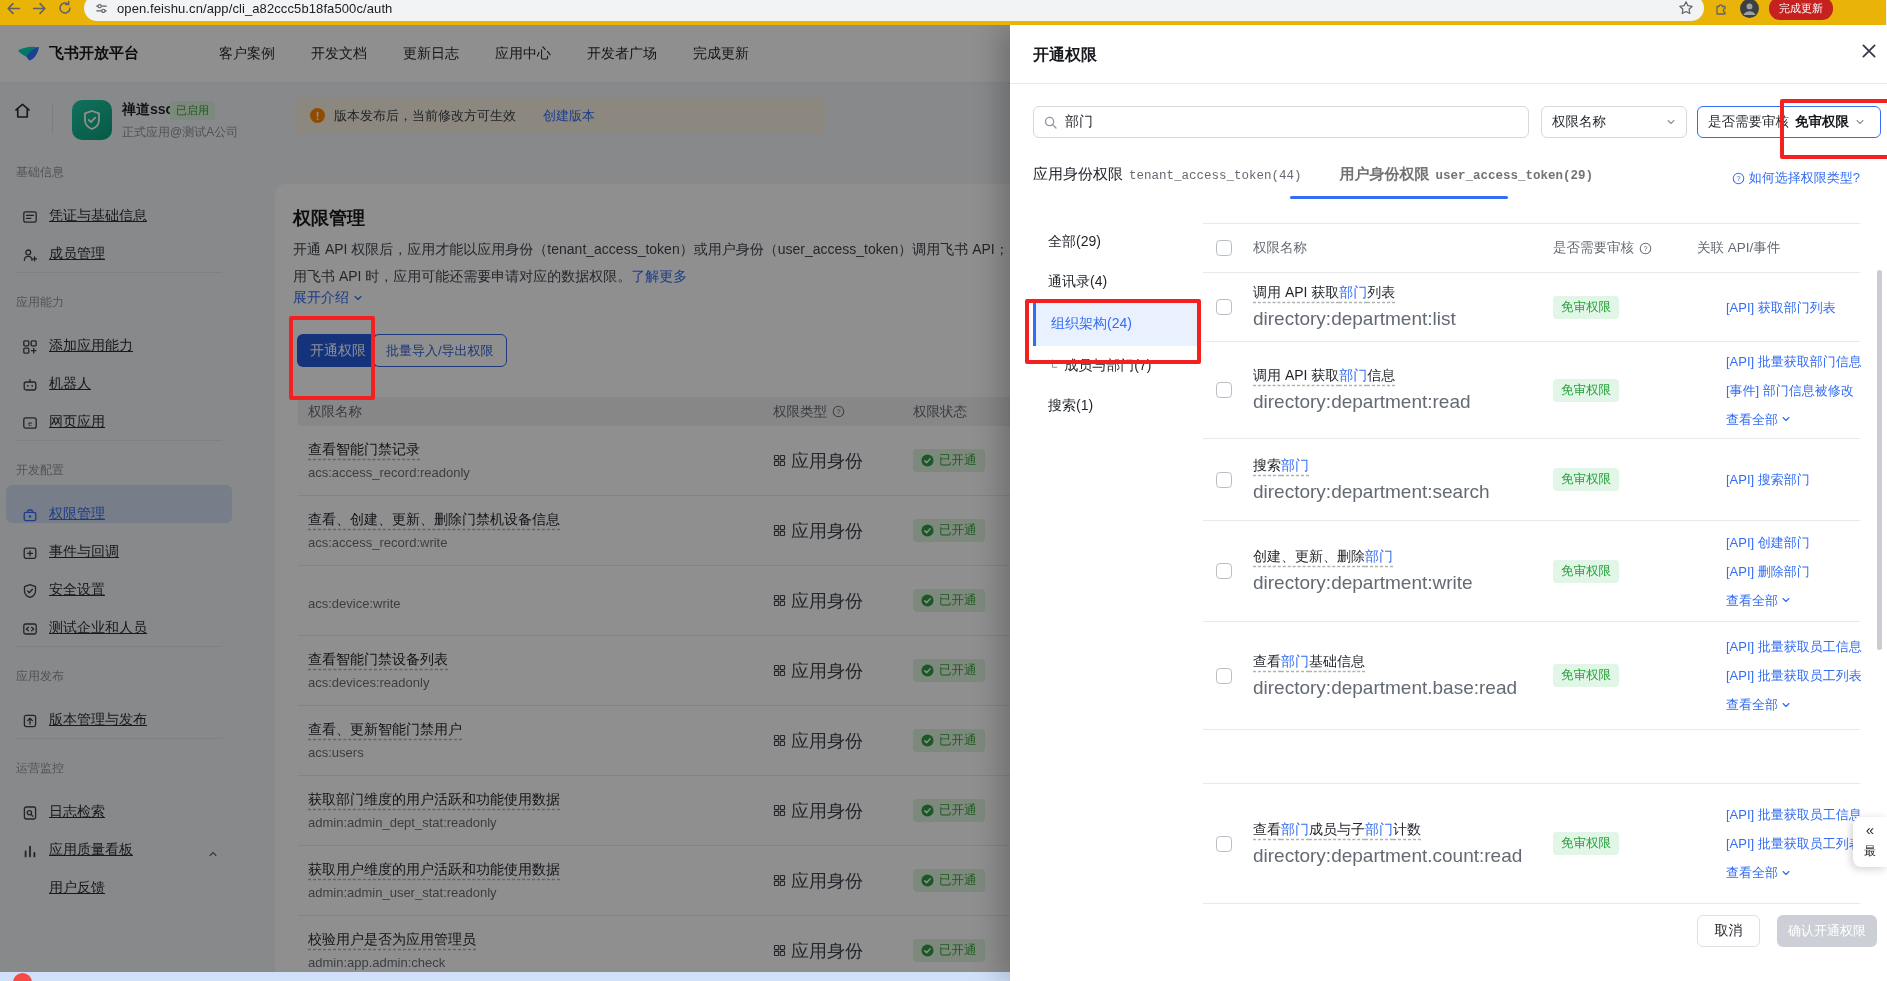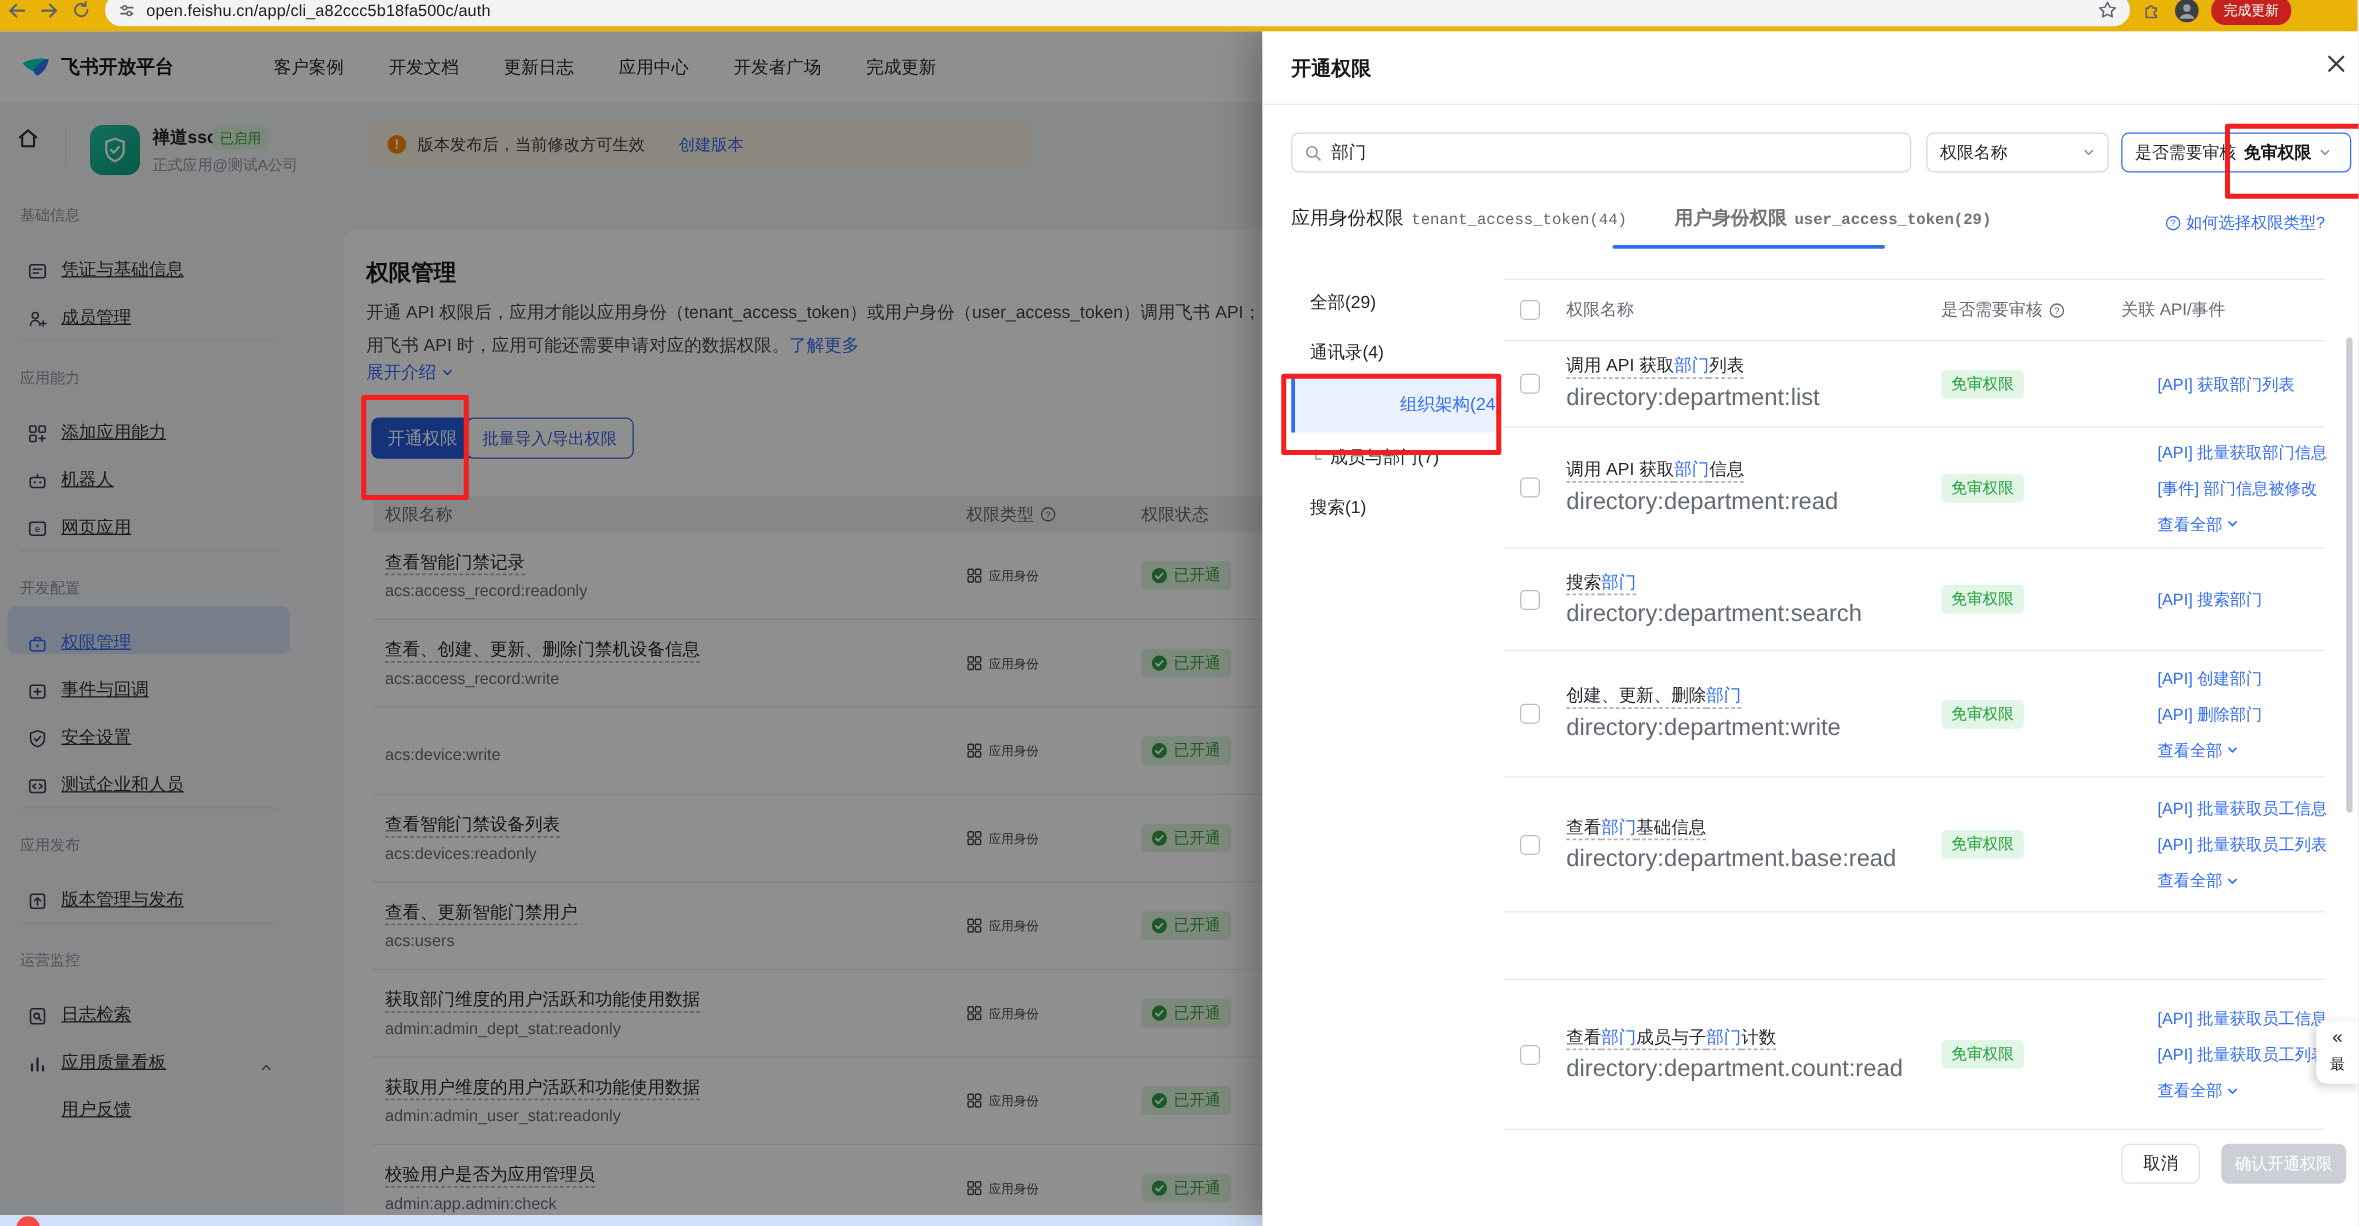--- a/index.html
+++ b/index.html
@@ -51,21 +51,21 @@
   .btn-primary{position:absolute;left:22px;top:150px;height:33px;background:#245bdb;color:#fff;font-size:14px;border-radius:6px;display:flex;align-items:center;padding:0 13px;}
   .btn-outline{position:absolute;left:98px;top:150px;height:33px;border:1px solid #3864d8;color:#3864d8;font-size:13px;border-radius:6px;display:flex;align-items:center;padding:0 12px;background:#fff;box-sizing:border-box;}
   .m-table{position:absolute;left:23px;top:213px;width:742px;}
   .m-head{display:flex;height:29px;align-items:center;background:#f0f1f3;border-radius:4px;color:#646a73;font-size:13.5px;}
   .m-col-name{flex:1;padding-left:10px;}
   .m-col-type{width:115px;display:flex;align-items:center;gap:5px;}
   .m-col-status{width:152px;padding-left:25px;box-sizing:border-box;}
   .m-row{display:flex;align-items:center;height:69px;border-bottom:1px solid #e9ebee;}
   .m-title{font-size:14px;color:#1f2329;display:inline-block;text-decoration:underline dashed rgba(31,35,41,.35);text-underline-offset:5px;}
   .m-code{font-size:13px;color:#6b7076;margin-top:6px;}
-  .m-type{color:#41464e;font-size:10px;display:flex;align-items:center;gap:5px;}
+  .m-type{color:#41464e;font-size:18px;display:flex;align-items:center;gap:5px;}
   .badge-green{display:inline-flex;align-items:center;gap:5px;background:#e1f4e1;border-radius:4px;padding:3px 8px;font-size:12.5px;color:#38a13c;}
   
   .dim{position:absolute;left:0;top:25px;width:1010px;height:956px;background:rgba(0,0,0,.44);z-index:30;}
   .blue-bar{position:absolute;left:0;top:972px;width:1010px;height:9px;background:#cfe0f8;z-index:35;}
   .red-dot{position:absolute;left:13px;top:973px;width:19px;height:19px;border-radius:50%;background:#f54a45;z-index:36;}
   .anno{position:absolute;border:4px solid #f3201f;z-index:70;border-radius:2px;}
   
   .drawer{position:absolute;left:1010px;top:25px;width:877px;height:956px;background:#fff;z-index:40;box-shadow:-10px 0 26px rgba(0,0,0,.22);}
   .dw-title{position:absolute;left:23px;top:20px;font-size:16px;font-weight:bold;color:#16181c;}
   .dw-close{position:absolute;right:8px;top:16px;color:#323845;}
@@ -77,21 +77,21 @@
   .dw-dd.focus{border-color:#336df4;}
   .dw-tabs{position:absolute;left:23px;top:140px;display:flex;gap:38px;align-items:baseline;}
   .dw-tab{display:flex;align-items:baseline;gap:6px;}
   .dw-tab .t-label{font-size:15px;color:#1f2329;}
   .dw-tab .t-code{font-size:12.5px;color:#646a73;font-family:"Liberation Mono","DejaVu Sans Mono",monospace;}
   .dw-tab.active .t-label,.dw-tab.active .t-code{color:#737373;font-weight:bold;}
   .tab-underline{position:absolute;left:280px;top:171px;width:218px;height:3px;background:#336df4;border-radius:2px;}
   .dw-help{position:absolute;right:27px;top:144px;color:#336df4;font-size:13px;display:flex;align-items:center;gap:4px;}
   .dw-cats{position:absolute;left:23px;top:197px;width:168px;}
   .dw-cat{height:40px;display:flex;align-items:center;padding-left:15px;font-size:14px;color:#1f2329;box-sizing:border-box;}
-  .dw-cat.selected{height:44px;background:#e9f0fe;border-left:3px solid #336df4;color:#336df4;justify-content:flex-end;}
+  .dw-cat.selected{height:44px;background:#e9f0fe;border-left:3px solid #336df4;color:#336df4;}
   .dw-cat .tree{color:#8f959e;margin-right:7px;font-size:13px;}
   .dw-table{position:absolute;left:193px;top:198px;width:657px;}
   .dw-thead{display:flex;align-items:center;height:48px;border-top:1px solid #e8e9eb;border-bottom:1px solid #e8e9eb;color:#646a73;font-size:13.5px;}
   .c-check{width:50px;display:flex;align-items:center;padding-left:13px;box-sizing:border-box;}
   .c-name{width:290px;}
   .c-review{width:154px;display:flex;align-items:center;gap:5px;padding-left:10px;box-sizing:border-box;}
   .c-links{width:163px;}
   .checkbox{width:16px;height:16px;border:1.5px solid #b9bec6;border-radius:4px;background:#fff;box-sizing:border-box;}
   .dw-row{display:flex;align-items:center;border-bottom:1px solid #e8e9eb;box-sizing:border-box;}
   .dw-title-txt{font-size:14px;color:#1f2329;display:inline;text-decoration:underline dashed rgba(31,35,41,.35);text-underline-offset:5px;}

